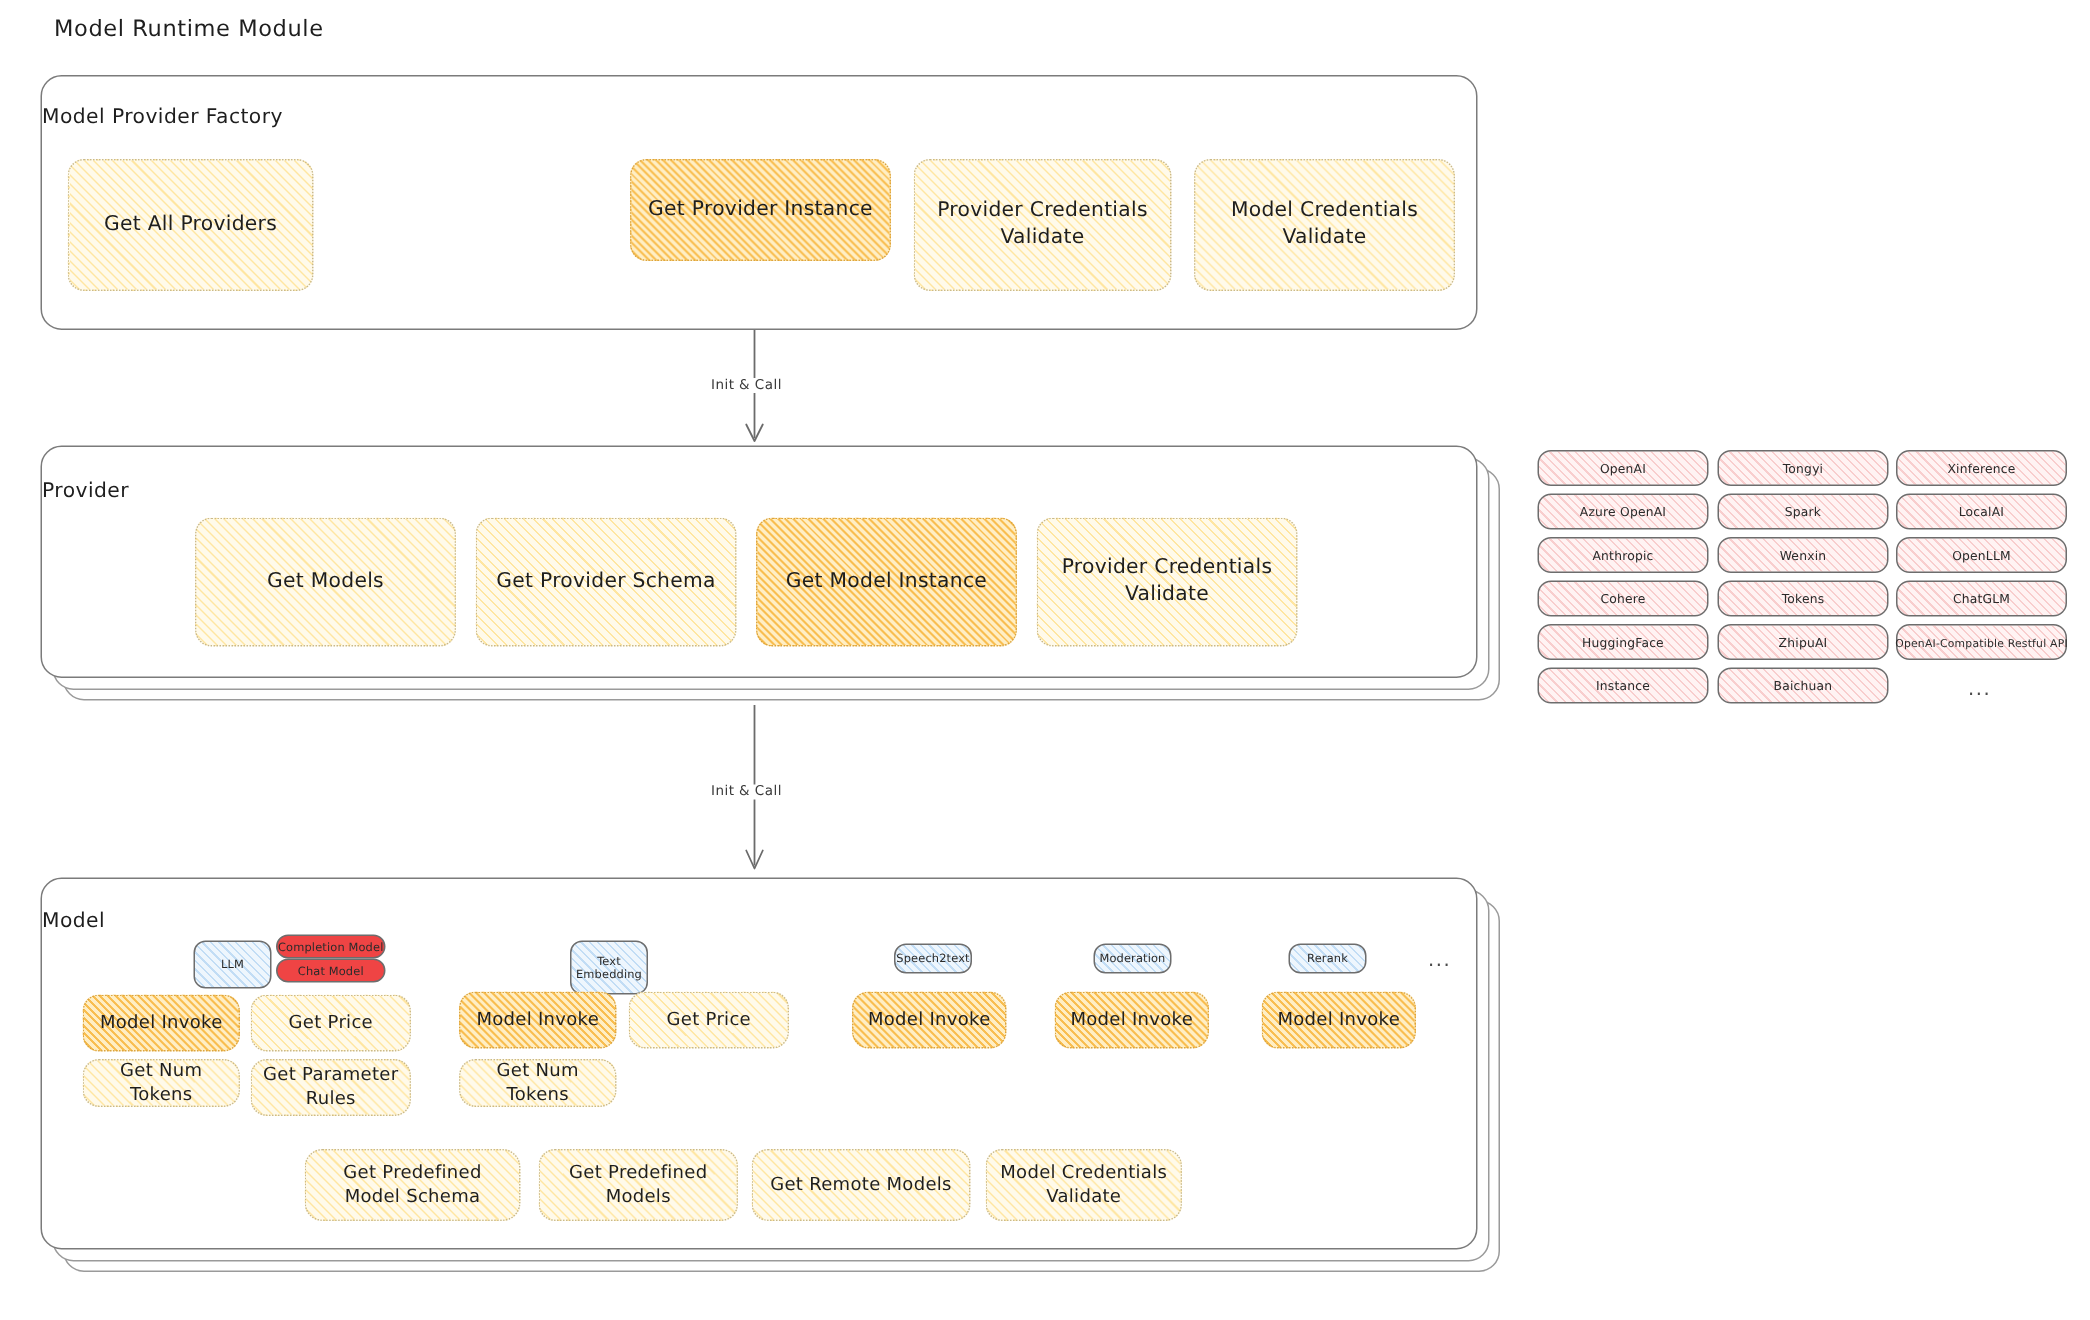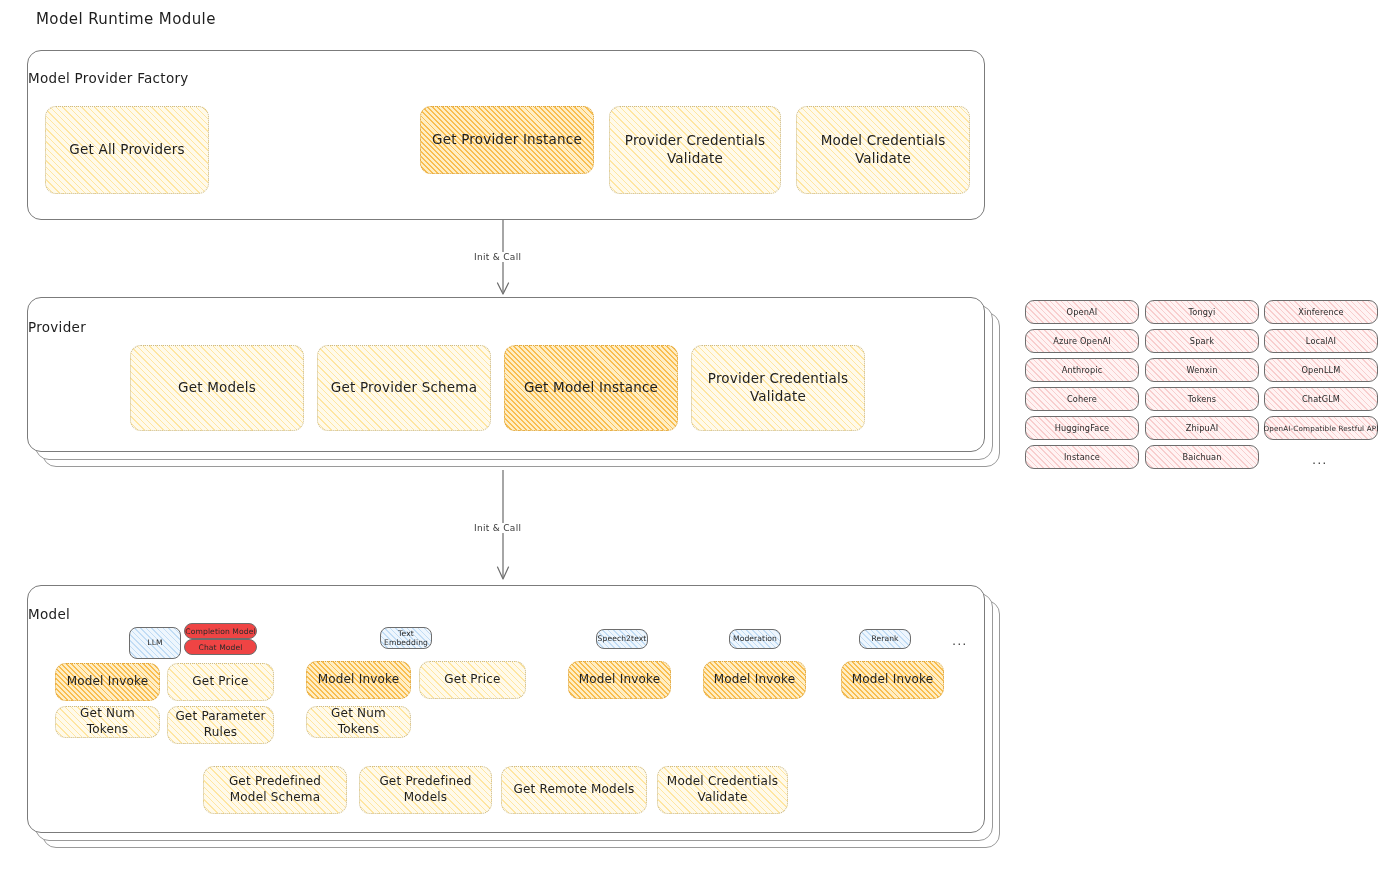--- a/index.html
+++ b/index.html
@@ -180,34 +180,34 @@
 
   <div class="chip-type" style="left:129px;top:627px;width:52px;height:32px;">LLM</div>
   <div class="chip-plain" style="left:184px;top:623px;width:73px;height:16px;">Completion Model</div>
   <div class="chip-plain" style="left:184px;top:639px;width:73px;height:16px;">Chat Model</div>
 
   <div class="op sm hl" style="left:55px;top:663px;width:105px;height:38px;">Model Invoke</div>
   <div class="op sm" style="left:167px;top:663px;width:107px;height:38px;">Get Price</div>
   <div class="op sm" style="left:55px;top:706px;width:105px;height:32px;">Get Num Tokens</div>
   <div class="op sm" style="left:167px;top:706px;width:107px;height:38px;">Get Parameter Rules</div>
 
-  <div class="chip-type" style="left:380px;top:627px;width:52px;height:22px;">Text Embedding</div>
+  <div class="chip-type" style="left:380px;top:627px;width:52px;height:36px;">Text Embedding</div>
   <div class="op sm hl" style="left:306px;top:661px;width:105px;height:38px;">Model Invoke</div>
   <div class="op sm" style="left:419px;top:661px;width:107px;height:38px;">Get Price</div>
   <div class="op sm" style="left:306px;top:706px;width:105px;height:32px;">Get Num Tokens</div>
 
   <div class="chip-type" style="left:596px;top:629px;width:52px;height:20px;">Speech2text</div>
   <div class="op sm hl" style="left:568px;top:661px;width:103px;height:38px;">Model Invoke</div>
 
   <div class="chip-type" style="left:729px;top:629px;width:52px;height:20px;">Moderation</div>
   <div class="op sm hl" style="left:703px;top:661px;width:103px;height:38px;">Model Invoke</div>
 
   <div class="chip-type" style="left:859px;top:629px;width:52px;height:20px;">Rerank</div>
   <div class="op sm hl" style="left:841px;top:661px;width:103px;height:38px;">Model Invoke</div>
 
   <div class="ellipsis" style="left:952px;top:634px;">...</div>
 
-  <div class="op sm" style="left:203px;top:766px;width:144px;height:48px;">Get Predefined Model Schema</div>
+  <div class="op sm" style="left:203px;top:766px;width:144px;height:48px;border-radius:12px;">Get Predefined Model Schema</div>
   <div class="op sm" style="left:501px;top:766px;width:146px;height:48px;">Get Remote Models</div>
   <div class="op sm" style="left:359px;top:766px;width:133px;height:48px;">Get Predefined Models</div>
   <div class="op sm" style="left:657px;top:766px;width:131px;height:48px;">Model Credentials Validate</div>
 
 </div>
 
 </body></html>

